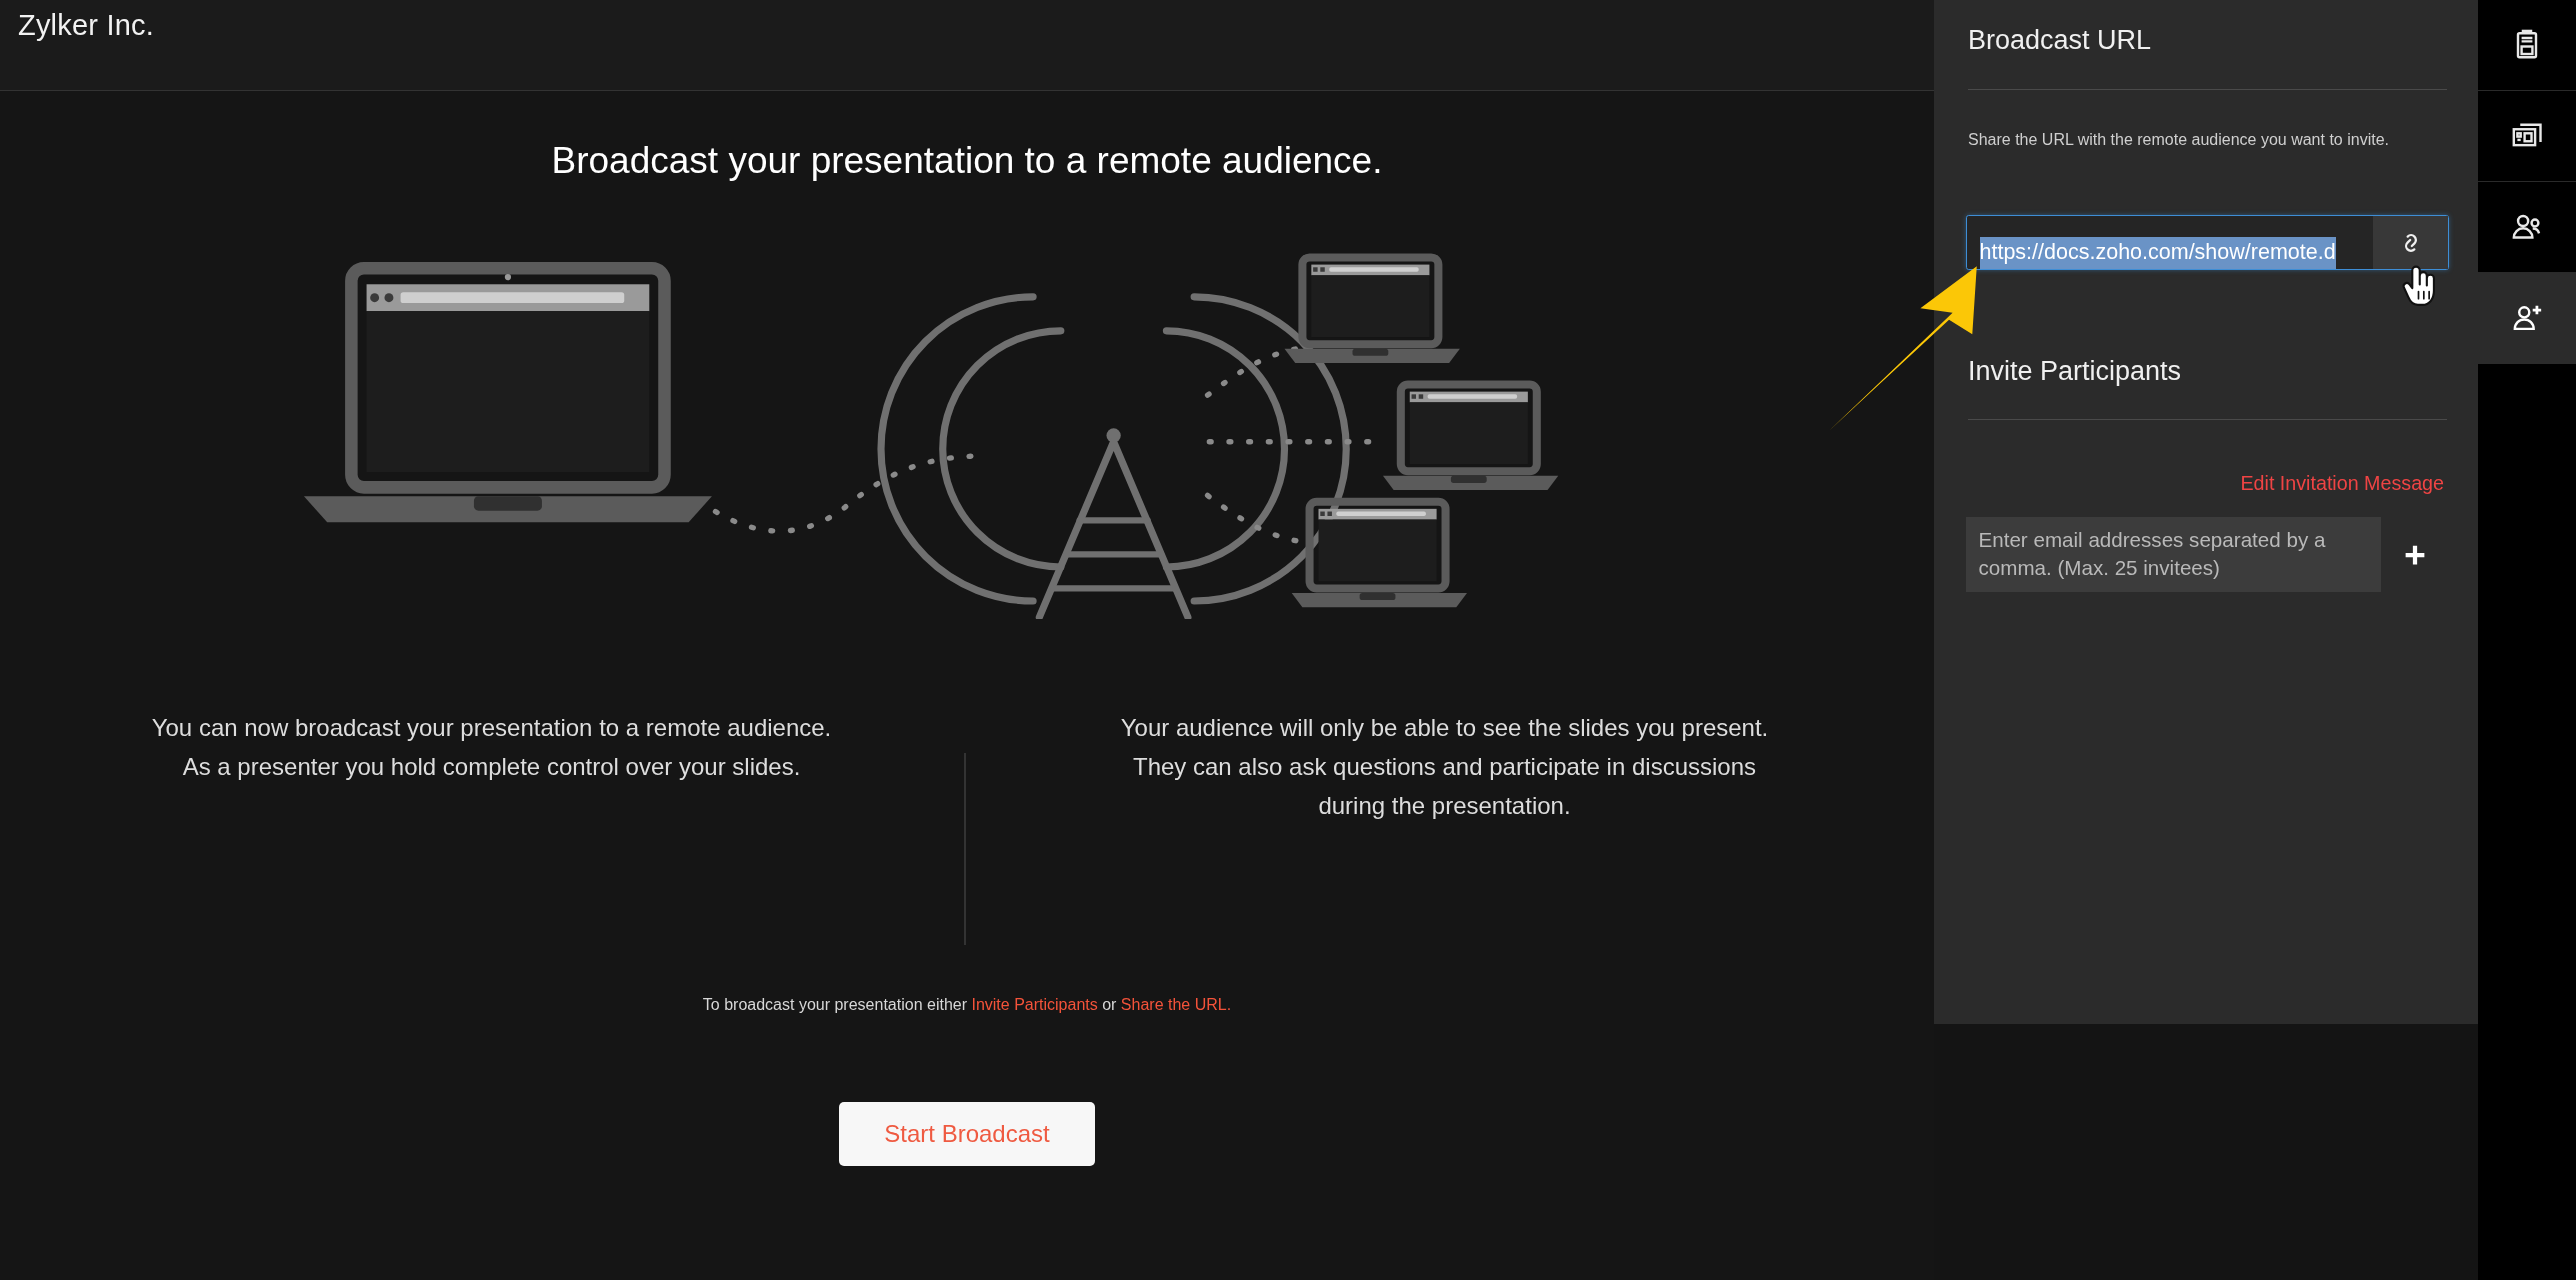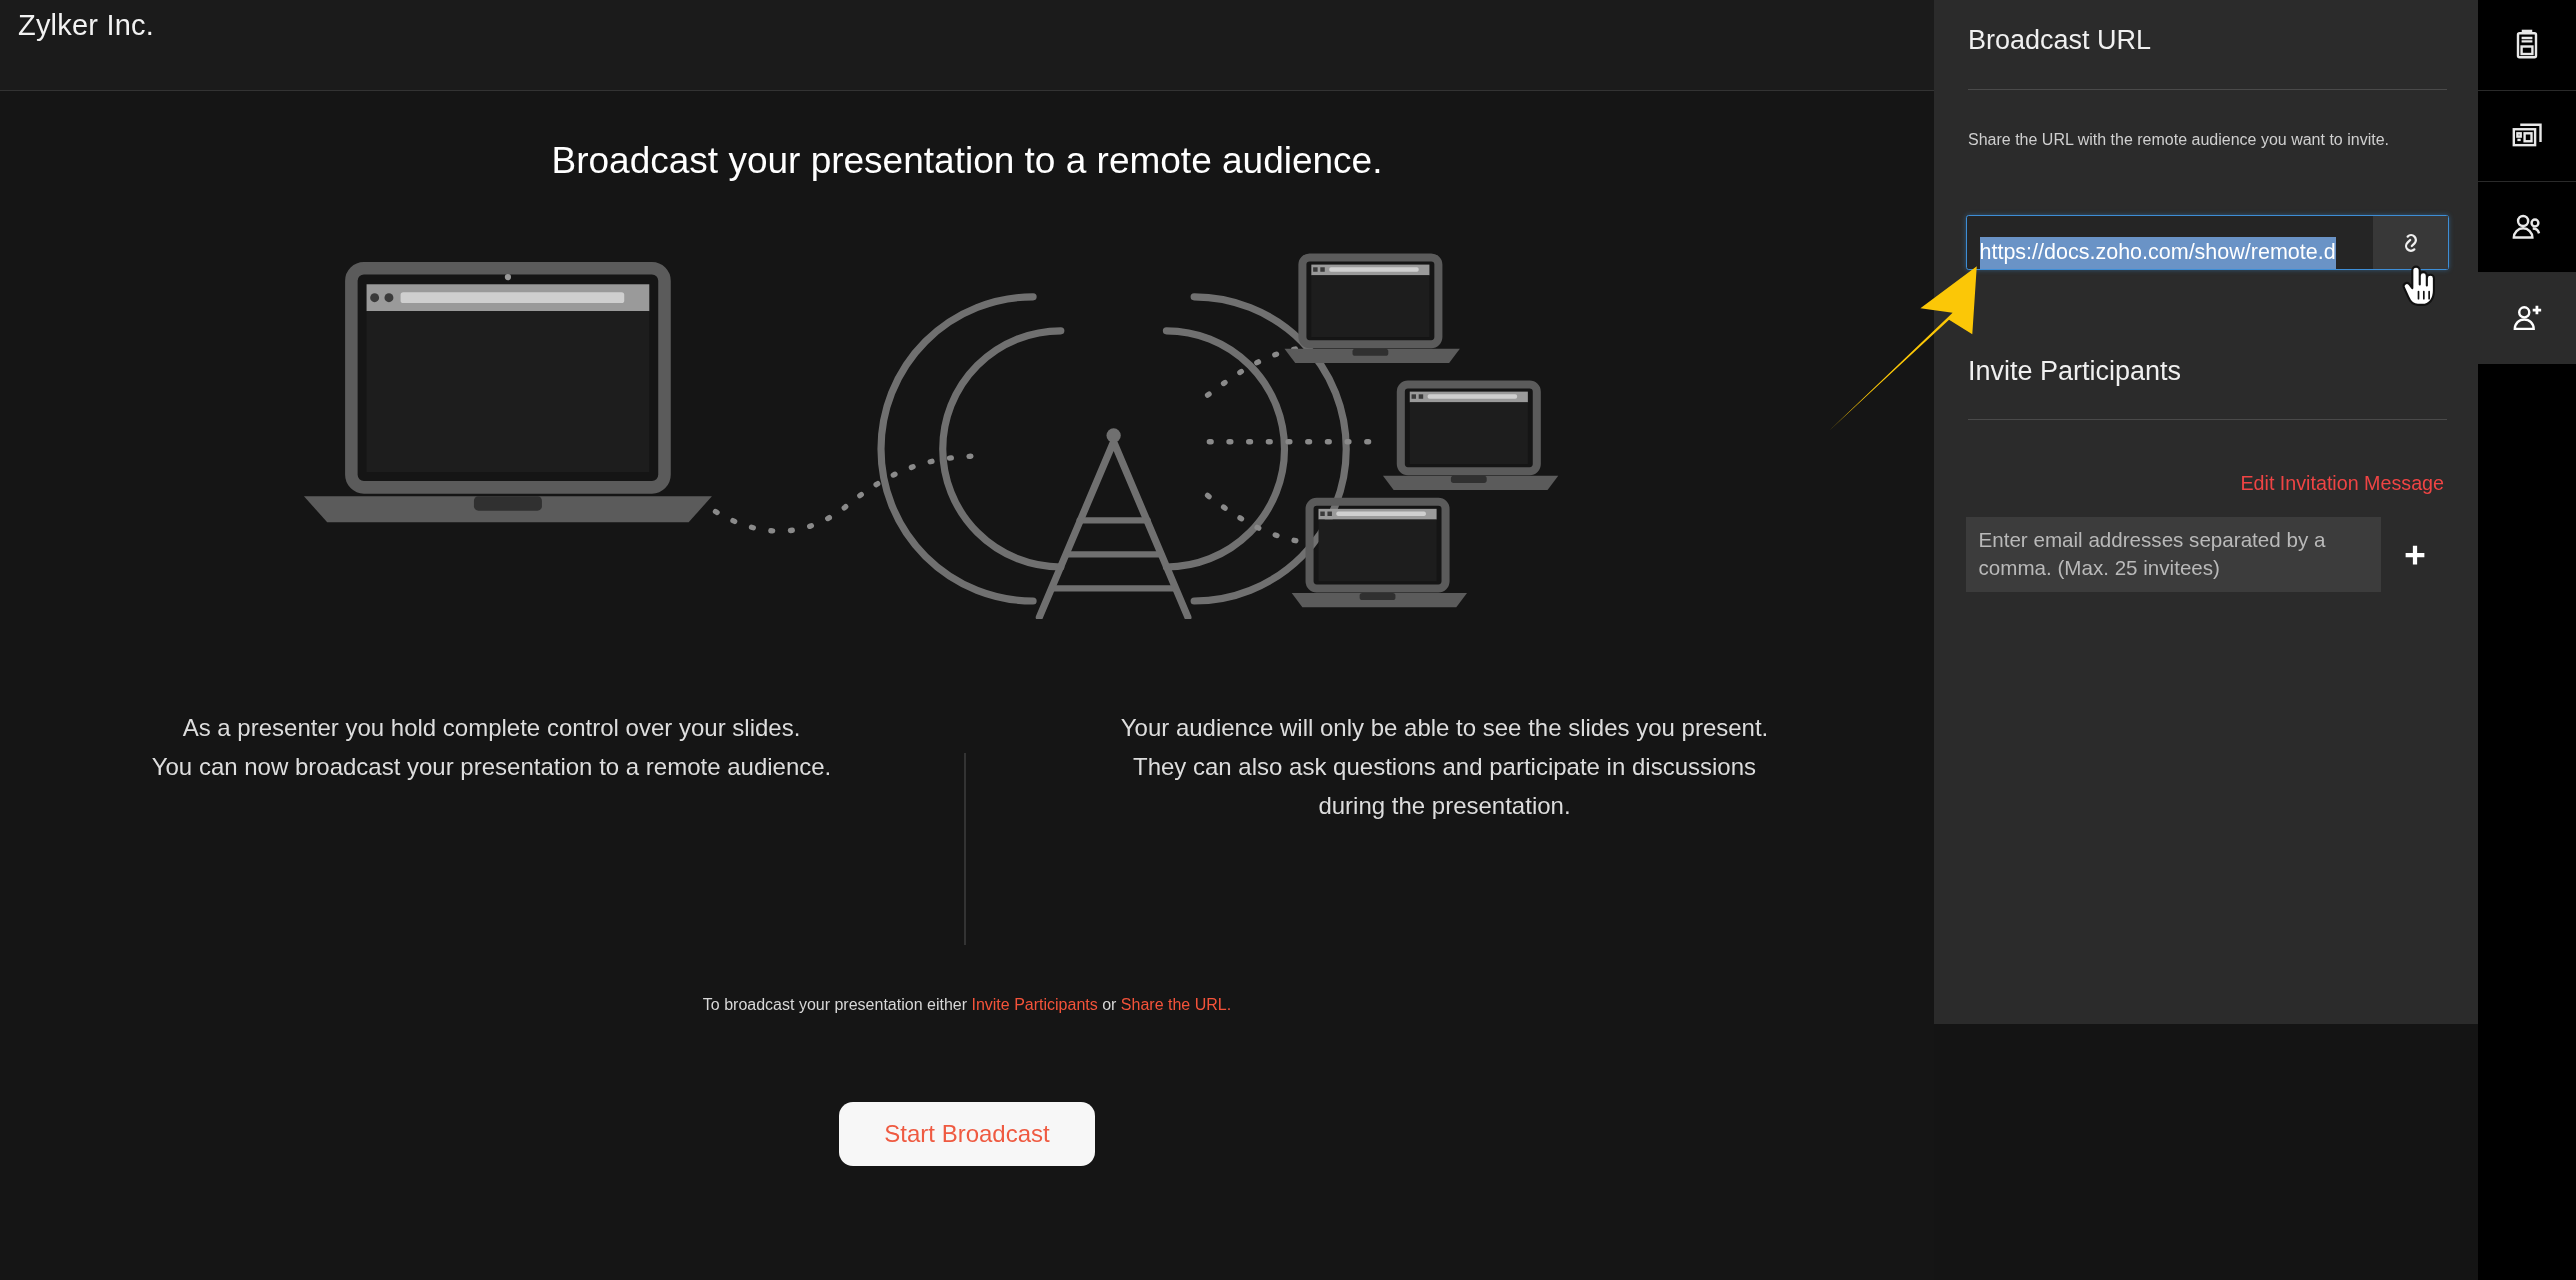--- a/index.html
+++ b/index.html
@@ -53,21 +53,21 @@
   #ctaline {
     position:absolute; left:0; right:0; top:905px;
     text-align:center; font-size:16px; color:#d7d7d7;
   }
   #ctaline a { color:#f4533a; text-decoration:none; }
 
   
   #startbtn {
     position:absolute; left:839px; top:1011px;
     width:256px; height:64px;
-    background:#f7f7f7; border:none; border-radius:14px;
+    background:#f7f7f7; border:none; border-radius:5px;
     color:#ef5a41; font-size:24px; font-family:"Liberation Sans", sans-serif;
     cursor:pointer;
   }
 
   
   #panel {
     position:absolute; left:1934px; top:0; width:544px; height:1024px;
     background:#2b2b2b;
   }
   .sec-title {
@@ -217,22 +217,22 @@
           <rect x="36" y="17" width="100" height="5" rx="2" fill="#cfcfcf"></rect>
           <rect x="16" y="26" width="132" height="69" fill="#1d1d1d"></rect>
           <path d="M-14 108 H182 L170 124 H-2 Z" fill="#5b5b5b"></path>
           <rect x="62" y="108" width="40" height="8" rx="3" fill="#303030"></rect>
         </g>
       </svg>
     </div>
 
     <div id="cols">
       <div class="col left">
+        <div>You can now broadcast your presentation to a remote audience.</div>
         <div>As a presenter you hold complete control over your slides.</div>
-        <div>You can now broadcast your presentation to a remote audience.</div>
       </div>
       <div class="col right">
         <div>Your audience will only be able to see the slides you present.</div>
         <div>They can also ask questions and participate in discussions</div>
         <div>during the presentation.</div>
       </div>
     </div>
     <div id="vdivider"></div>
 
     <div id="ctaline"><span>To broadcast your presentation either </span><a href="#" style="color: rgb(244, 83, 58);">Invite Participants</a><span> or </span><a href="#" style="color: rgb(244, 83, 58);">Share the URL.</a></div>

